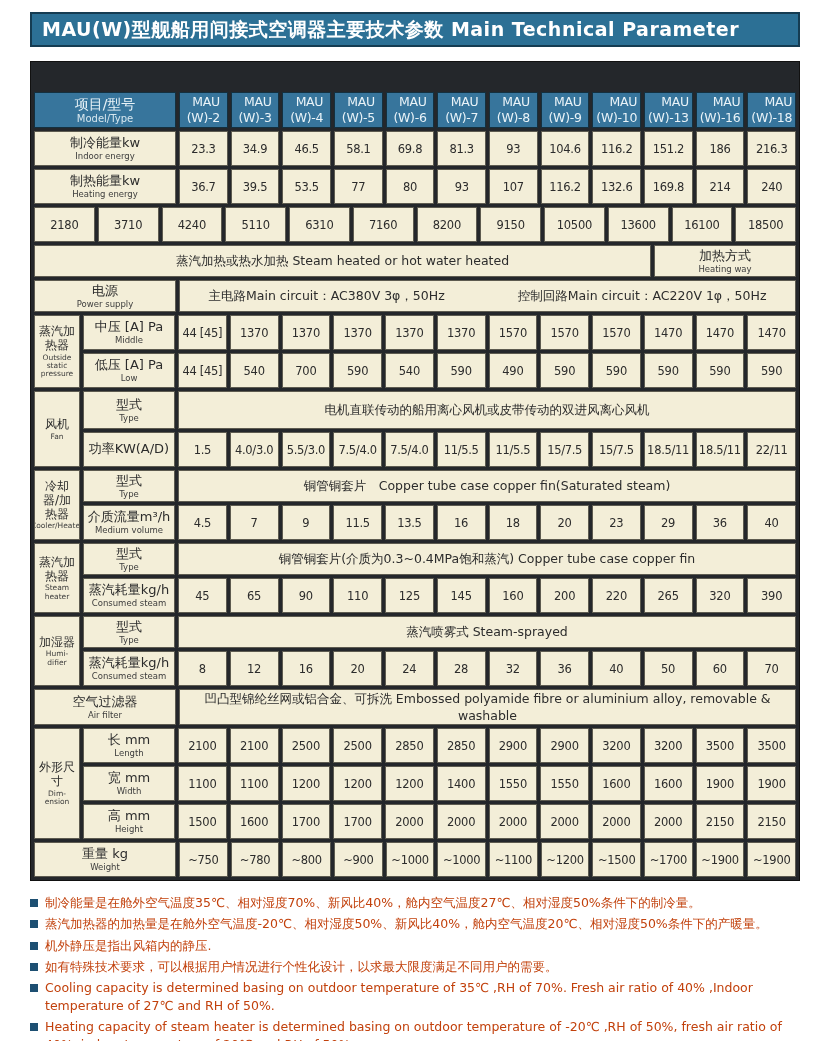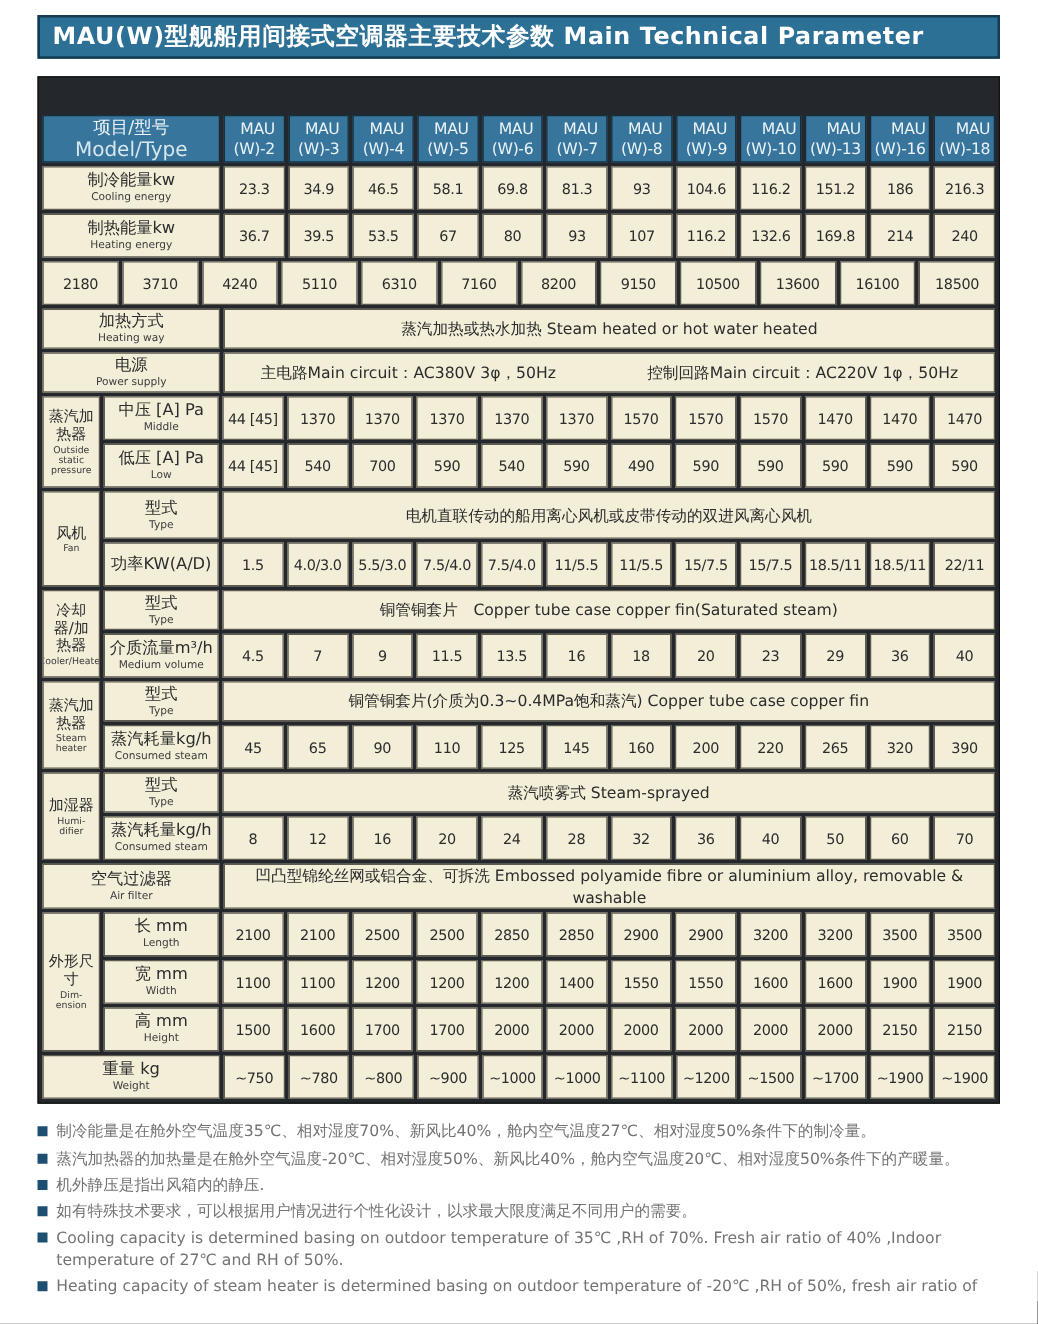--- a/index.html
+++ b/index.html
@@ -35,30 +35,30 @@
   .c-span.stacked { flex-direction:row; line-height:1.25; }
   .c-span.stacked .t0 { font-size:12.5px; }
   .c-span.stacked .t1 { font-size:10.5px; color:#3a3a3a; }
 
   .hdr .cell { background:#37759c; border-color:#14303f; color:#e9f3f8;margin-top:27px; }
   .model-cell { white-space:pre-line; font-size:12.5px; line-height:1.3;text-align:right; }
 
   .lab-zh { font-size:13px; line-height:1.15; }
   .lab-en { font-size:8.5px; color:#3c3c3c; line-height:1.1; margin-top:1px; }
   .hdr .lab-zh { font-size:14px; }
-  .hdr .lab-en { color:#d7e7ef; font-size:16px; }
+  .hdr .lab-en { color:#d7e7ef; font-size:10px; }
   .c-group .lab-zh { font-size:12px; }
   .c-group .lab-en { font-size:7.5px; }
 
   .group-row { align-items:stretch; }
   .group-right { flex:1 1 0; display:flex; flex-direction:column; gap:3px; }
   .group-right .trow { flex:1 1 0; }
 
   .notes { margin:13px 30px 0 30px; }
-  .note-line { display:flex; align-items:flex-start; margin-bottom:3px; color:#737373; font-size:12.5px; line-height:1.45; }
+  .note-line { display:flex; align-items:flex-start; margin-bottom:3px; color:#c2410c; font-size:12.5px; line-height:1.45; }
   .note-bullet { flex:none; width:8px; height:8px; background:#1d4f72; margin:5px 7px 0 0; }
 </style>
 </head>
 <body>
 
 <div class="page">
   <div class="title-bar">MAU(W)型舰船用间接式空调器主要技术参数 Main Technical Parameter</div>
   <div class="tech-table" id="tech-table">
       <div class="trow rh-hdr hdr">
         <div class="cell c-label">
@@ -86,21 +86,21 @@
         <div class="cell c-data model-cell">MAU
 (W)-13</div>
         <div class="cell c-data model-cell">MAU
 (W)-16</div>
         <div class="cell c-data model-cell">MAU
 (W)-18</div>
       </div>
       <div class="trow rh-data">
         <div class="cell c-label">
           <div class="lab-zh">制冷能量kw</div>
-          <div class="lab-en">Cooling energy</div>
+          <div class="lab-en">Indoor energy</div>
         </div>
         <div class="cell c-data">23.3</div>
         <div class="cell c-data">34.9</div>
         <div class="cell c-data">46.5</div>
         <div class="cell c-data">58.1</div>
         <div class="cell c-data">69.8</div>
         <div class="cell c-data">81.3</div>
         <div class="cell c-data">93</div>
         <div class="cell c-data">104.6</div>
         <div class="cell c-data">116.2</div>
@@ -109,21 +109,21 @@
         <div class="cell c-data">216.3</div>
       </div>
       <div class="trow rh-data">
         <div class="cell c-label">
           <div class="lab-zh">制热能量kw</div>
           <div class="lab-en">Heating energy</div>
         </div>
         <div class="cell c-data">36.7</div>
         <div class="cell c-data">39.5</div>
         <div class="cell c-data">53.5</div>
-        <div class="cell c-data">67</div>
+        <div class="cell c-data">77</div>
         <div class="cell c-data">80</div>
         <div class="cell c-data">93</div>
         <div class="cell c-data">107</div>
         <div class="cell c-data">116.2</div>
         <div class="cell c-data">132.6</div>
         <div class="cell c-data">169.8</div>
         <div class="cell c-data">214</div>
         <div class="cell c-data">240</div>
       </div>
       <div class="trow rh-data">
@@ -134,26 +134,26 @@
         <div class="cell c-data">6310</div>
         <div class="cell c-data">7160</div>
         <div class="cell c-data">8200</div>
         <div class="cell c-data">9150</div>
         <div class="cell c-data">10500</div>
         <div class="cell c-data">13600</div>
         <div class="cell c-data">16100</div>
         <div class="cell c-data">18500</div>
       </div>
       <div class="trow">
+        <div class="cell c-span">
+          <div class="t0">蒸汽加热或热水加热 Steam heated or hot water heated</div>
+        </div>
         <div class="cell c-label">
           <div class="lab-zh">加热方式</div>
           <div class="lab-en">Heating way</div>
-        </div>
-        <div class="cell c-span">
-          <div class="t0">蒸汽加热或热水加热 Steam heated or hot water heated</div>
         </div>
       </div>
       <div class="trow">
         <div class="cell c-label">
           <div class="lab-zh">电源</div>
           <div class="lab-en">Power supply</div>
         </div>
         <div class="cell c-span two">
           <div class="t0">主电路Main circuit：AC380V 3φ，50Hz</div>
           <div class="t1">控制回路Main circuit：AC220V 1φ，50Hz</div>

